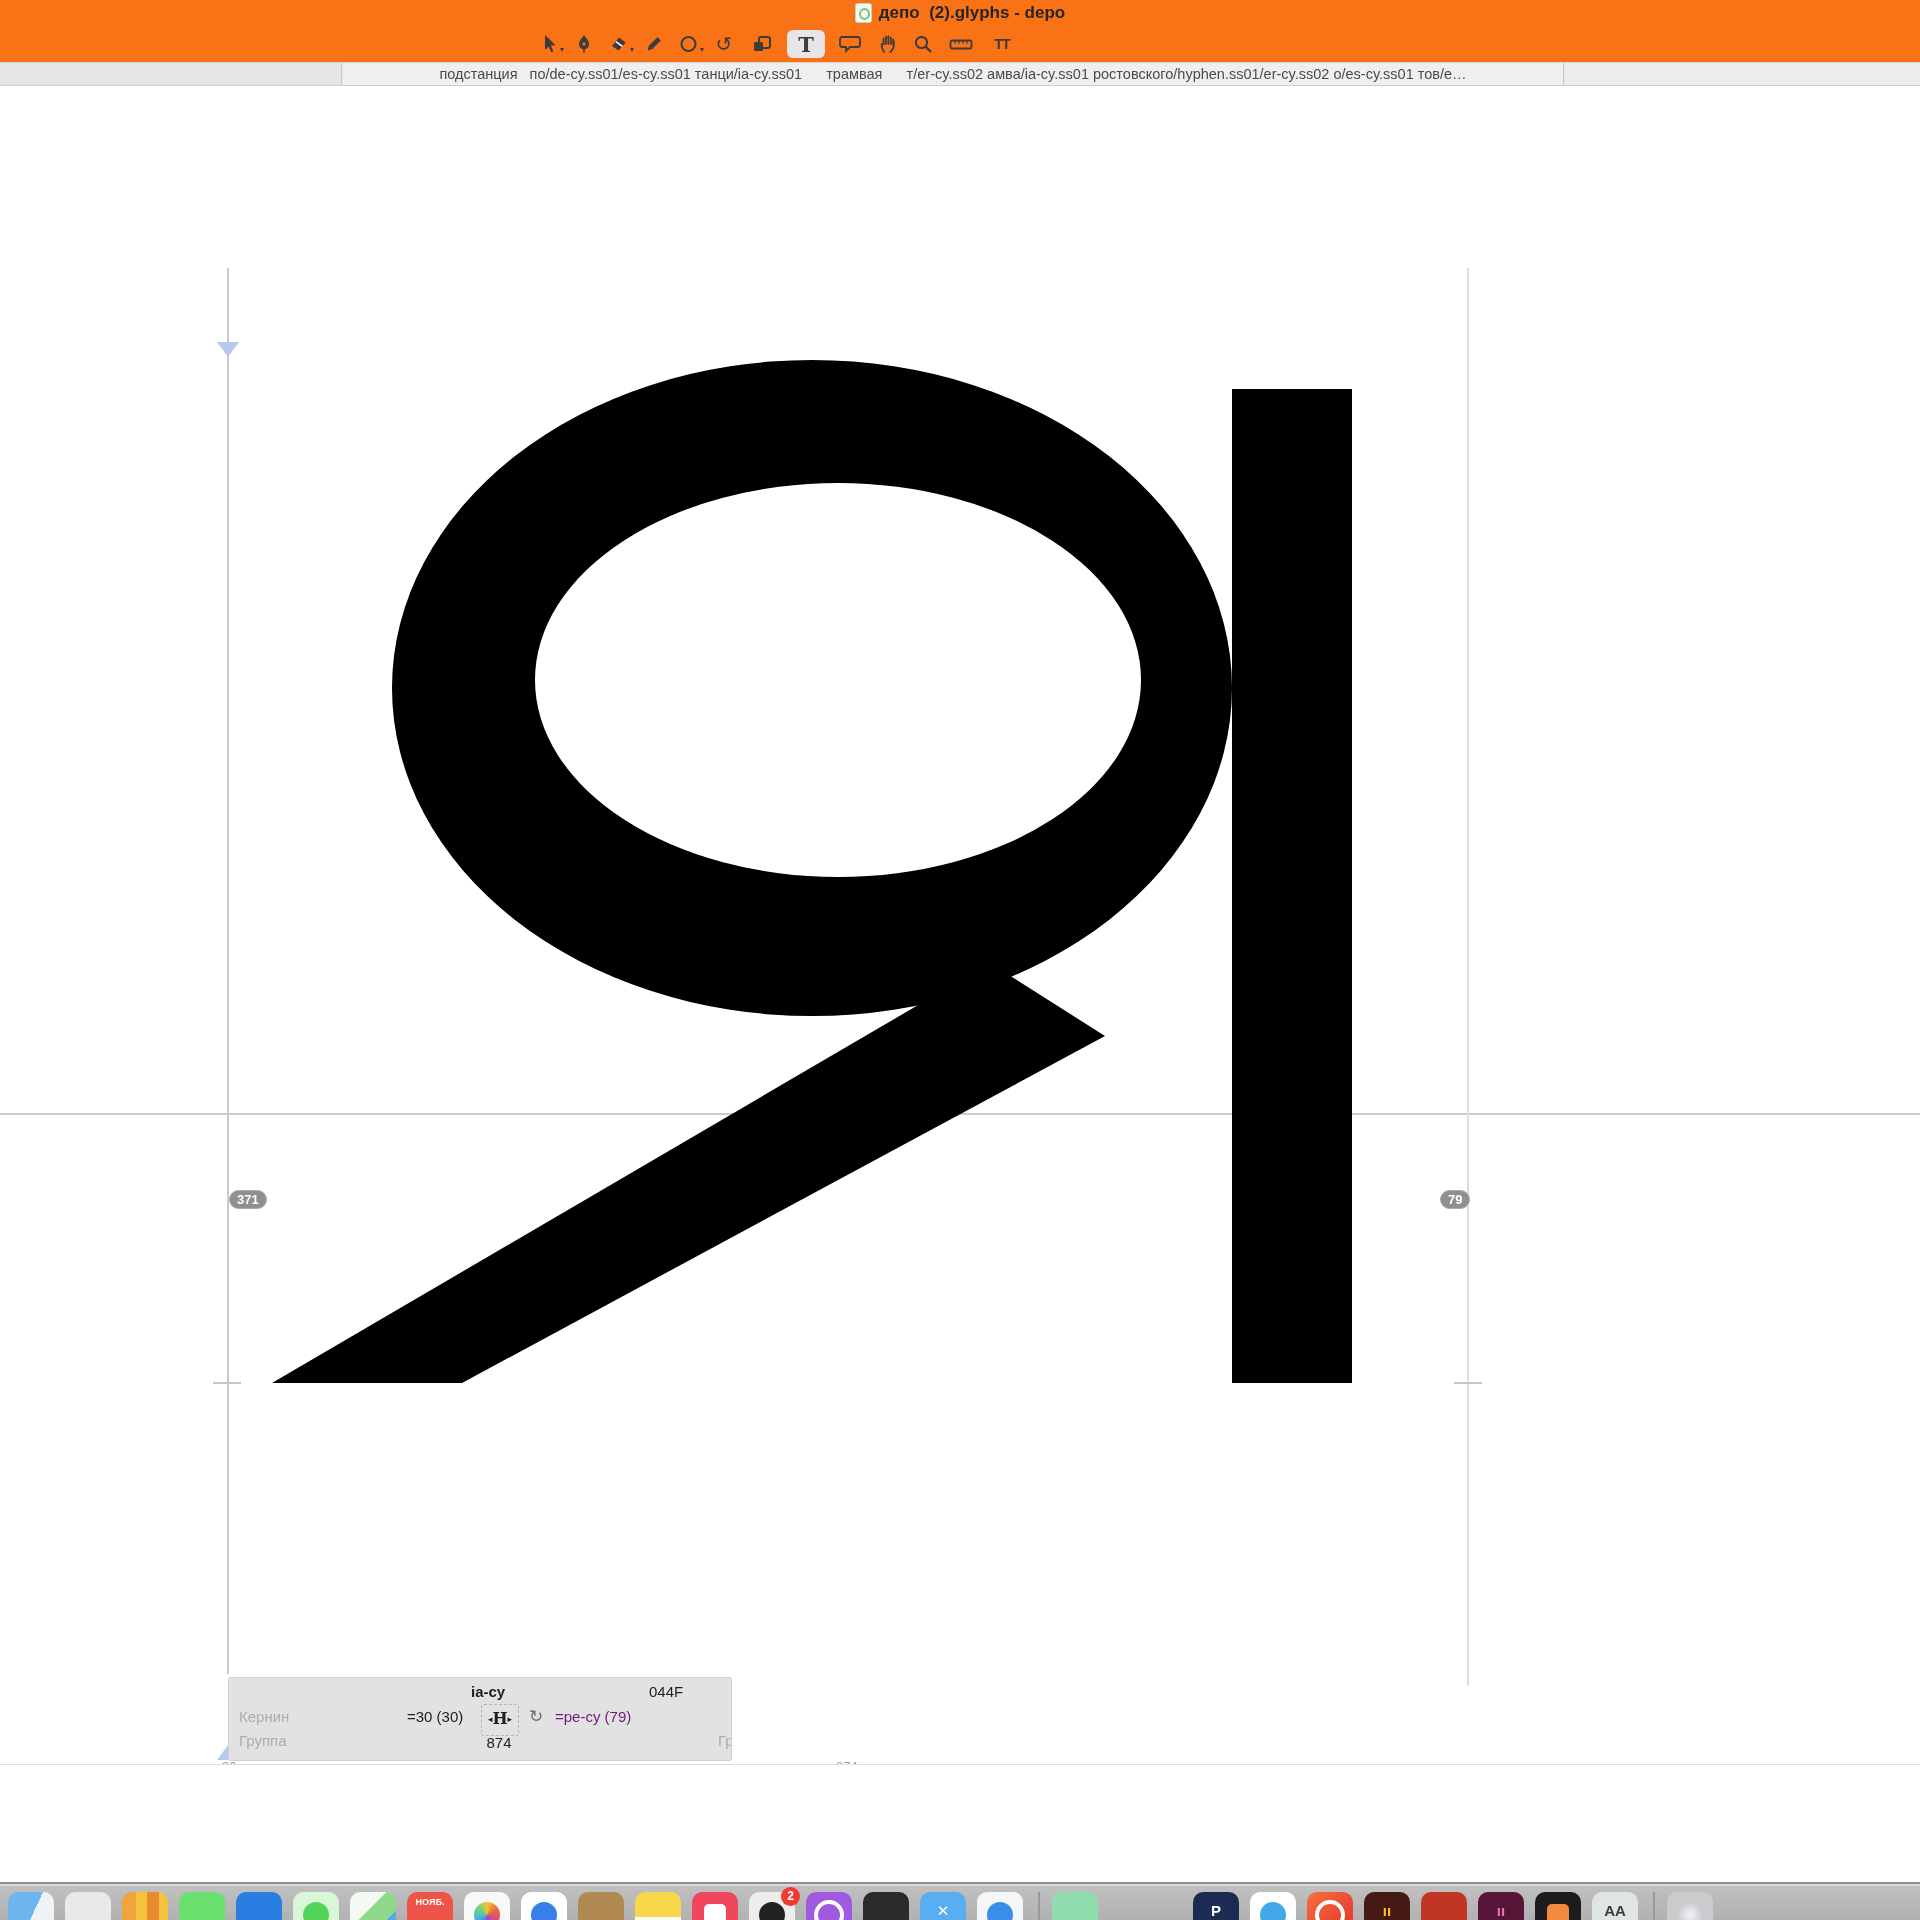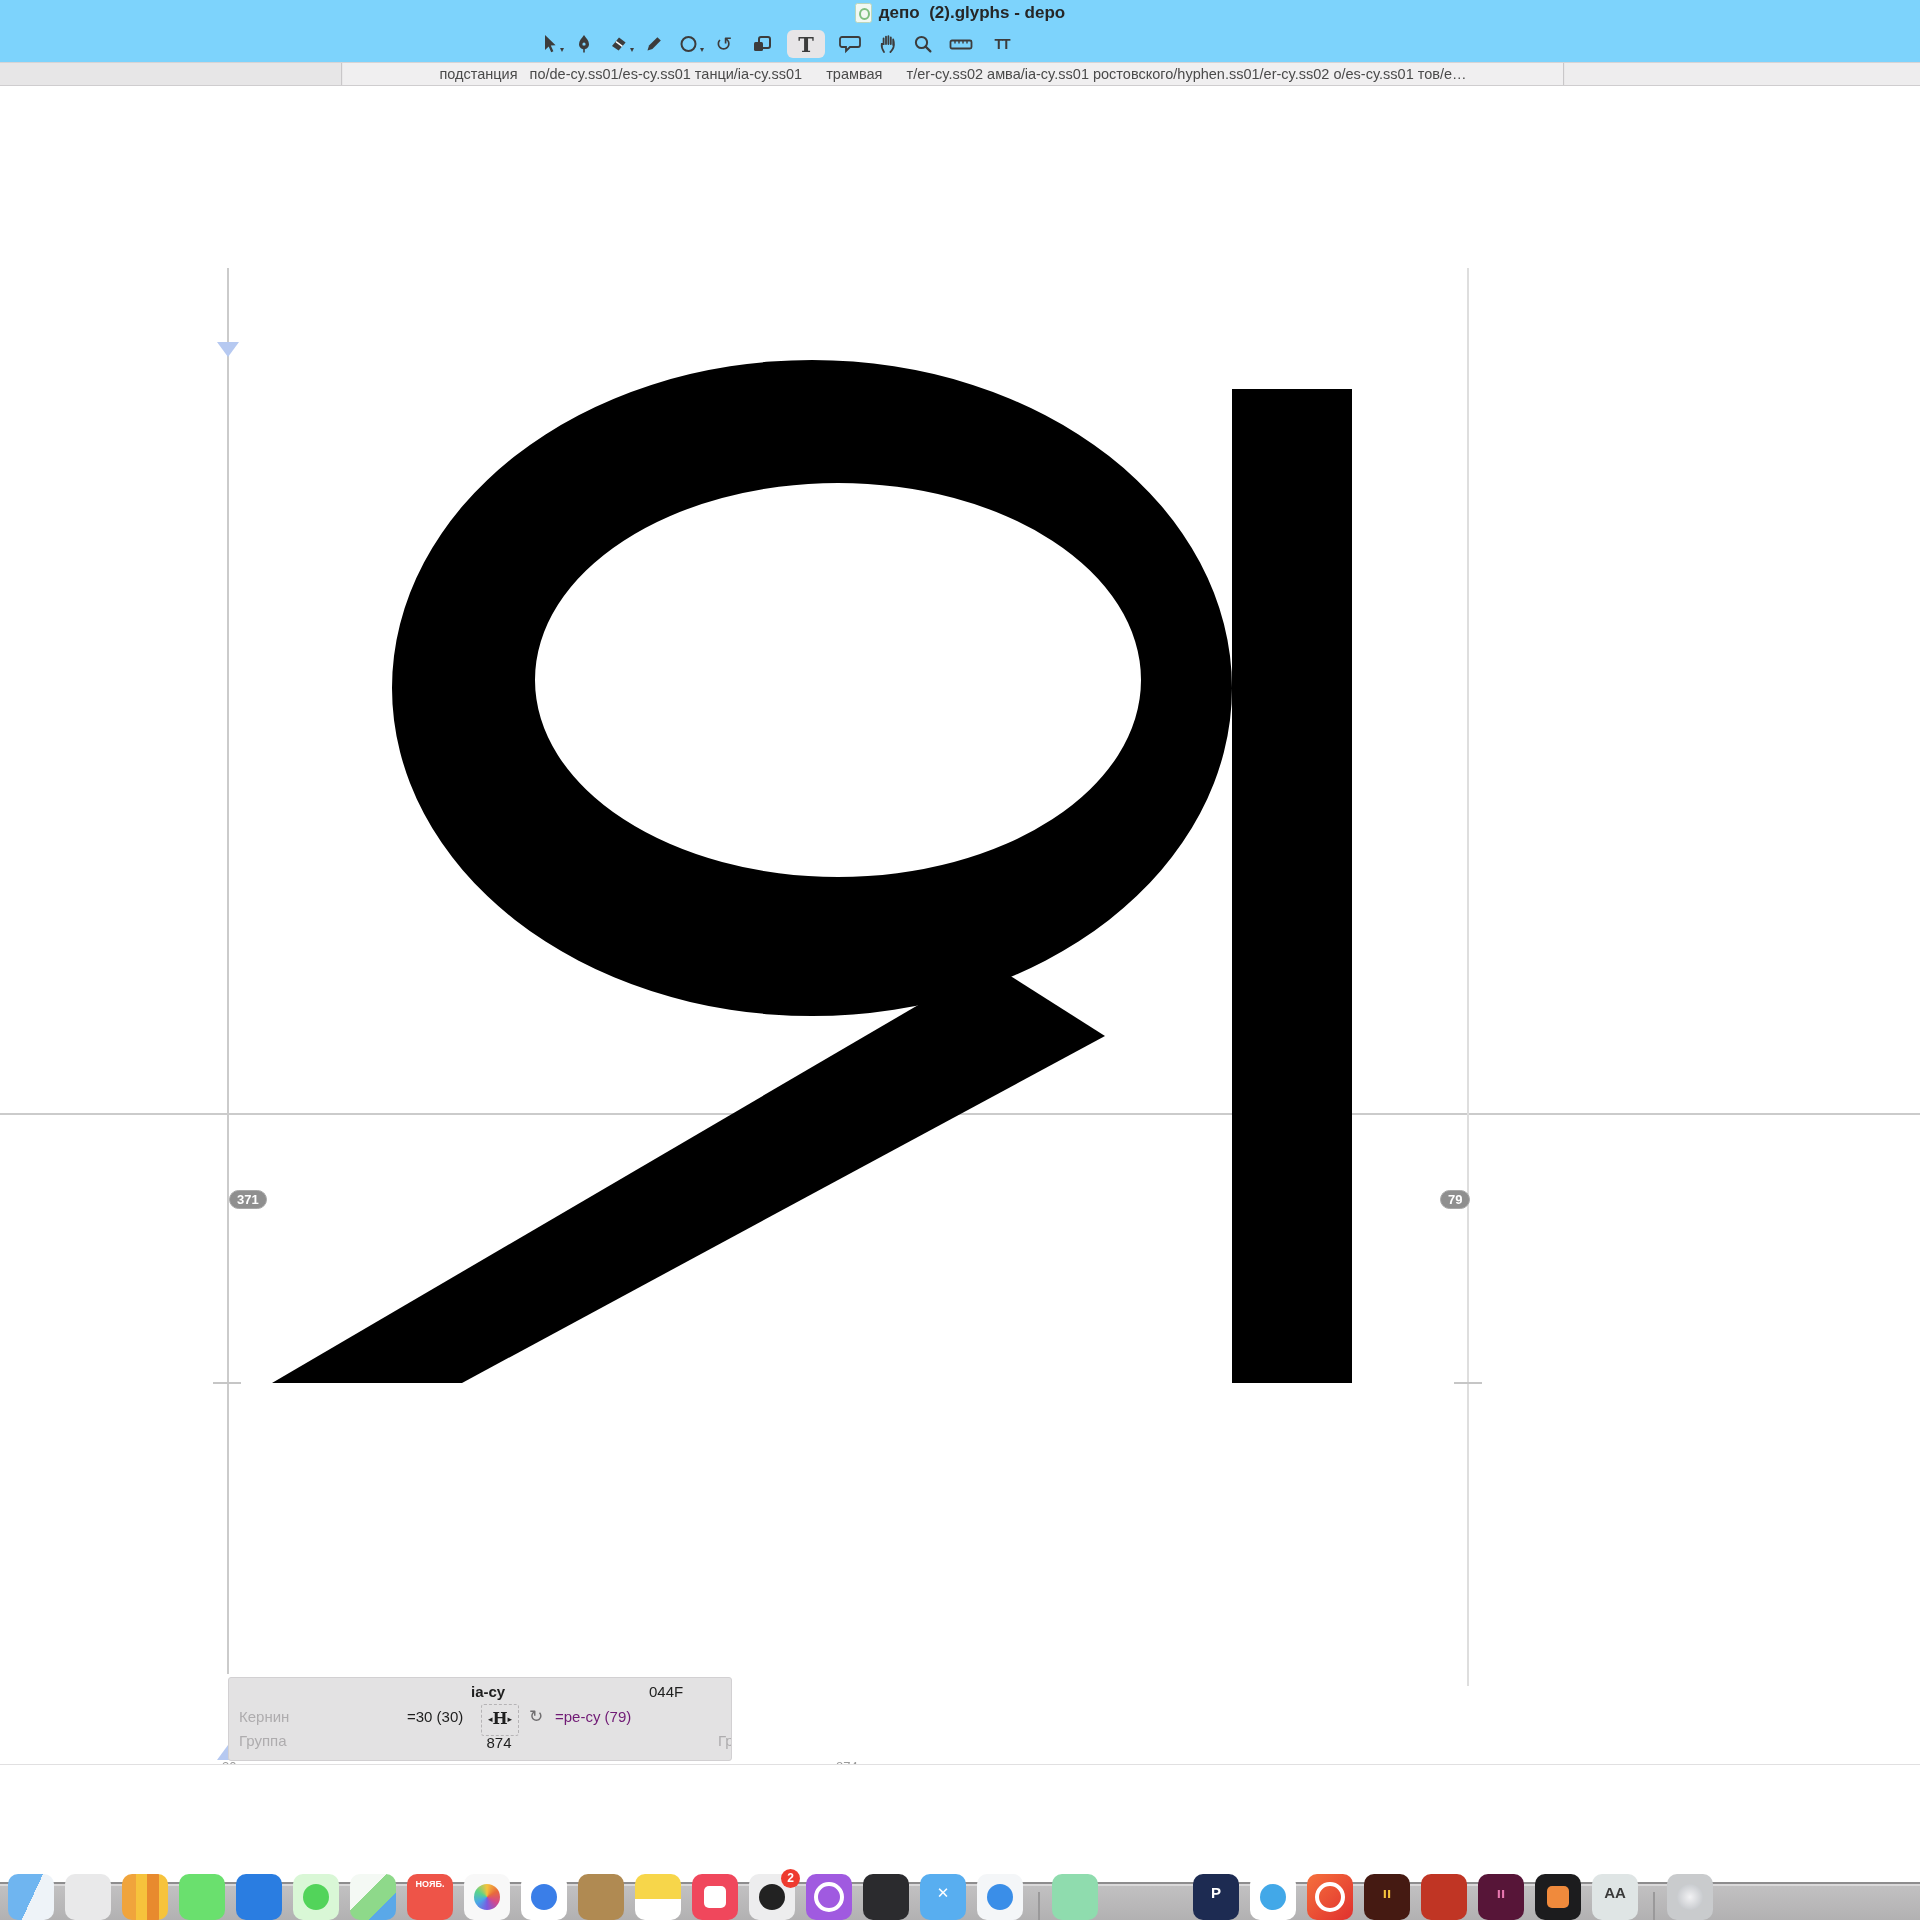--- a/index.html
+++ b/index.html
@@ -2,21 +2,21 @@
 <html><head>
 <meta charset="utf-8">
 <style>
   html,body{margin:0;padding:0;}
   body{
     width:1920px;height:1920px;overflow:hidden;position:relative;
     background:#ffffff;font-family:"Liberation Sans","DejaVu Sans",sans-serif;
     -webkit-font-smoothing:antialiased;
   }
   
-  .top-chrome{position:absolute;left:0;top:0;width:1920px;height:62px;background:#7dd3fc;}
+  .top-chrome{position:absolute;left:0;top:0;width:1920px;height:62px;background:#f97316;}
   .titlebar{position:absolute;left:0;top:0;width:1920px;height:26px;display:flex;align-items:center;justify-content:center;gap:7px;}
   .doc-icon{width:15px;height:18px;background:#f2f8f2;border:1px solid #bcd6bc;border-radius:2.5px;position:relative;}
   .doc-icon:after{content:"";position:absolute;left:3px;top:4px;width:7px;height:8px;border-radius:50%;border:2px solid #7fbf7f;}
   .title-text{font-size:17px;font-weight:700;color:#262626;white-space:pre;}
   .toolbar{position:absolute;left:536px;top:27px;height:34px;display:flex;align-items:center;gap:9px;}
   .tool{position:relative;display:flex;align-items:center;justify-content:center;width:26px;height:28px;color:#3c3c3c;}
   .tool.wide{width:32px;}
   .tool.selected{background:#e7e5e7;border-radius:6px;width:38px;}
   .tool svg{display:block;}
   .tool .caret{position:absolute;right:-2px;bottom:4px;font-size:8px;color:#3c3c3c;line-height:1;}
@@ -43,21 +43,21 @@
   .ip.gray{color:#aeacae;}
   .ip.dark{color:#1e1e1e;font-weight:400;}
   .ip.red{color:#701a75;font-weight:400;}
   .hwidget{position:absolute;left:252px;top:26px;width:36px;height:30px;border:1px dashed #b5b3b5;border-radius:3px;text-align:center;color:#1e1e1e;font-weight:700;font-size:16px;line-height:28px;font-family:"DejaVu Serif","Liberation Serif",serif;}
   .hwidget .arr{font-size:9px;vertical-align:2px;font-family:"DejaVu Sans",sans-serif;}
   .rot-icon{position:absolute;left:300px;top:28px;color:#6f6d6f;font-size:17px;}
   
   .preview-divider{position:absolute;left:0;top:1764px;width:1920px;height:1px;background:#e1e0e1;}
   .preview-area{position:absolute;left:0;top:1765px;width:1920px;height:117px;background:#fff;}
   
-  .dock{position:absolute;left:0;top:1882px;width:1920px;height:38px;background:linear-gradient(#c2c1c2,#b2b1b2);border-top:2px solid #8e8d8e;box-shadow:inset 0 2px 0 #dad9da;display:flex;align-items:flex-end;padding:8px 0 0 8px;box-sizing:border-box;}
+  .dock{position:absolute;left:0;top:1882px;width:1920px;height:38px;background:linear-gradient(#c2c1c2,#b2b1b2);border-top:2px solid #8e8d8e;box-shadow:inset 0 2px 0 #dad9da;display:flex;align-items:flex-start;padding:8px 0 0 8px;box-sizing:border-box;}
   .dock-icon{position:relative;flex:0 0 auto;width:46px;height:46px;border-radius:10px;margin-right:11px;background:#ddd;}
   .dock-divider{flex:0 0 auto;width:2px;height:28px;background:#9a999a;margin:0 12px 0 4px;}
   .dock-shape{position:absolute;left:50%;top:50%;transform:translate(-50%,-50%);width:26px;height:26px;border-radius:50%;}
   .dock-shape.square{border-radius:5px;width:22px;height:22px;}
   .dock-label{position:absolute;left:0;right:0;top:5px;text-align:center;font-size:9px;font-weight:700;color:#fff;letter-spacing:0;}
   .dock-label.big{font-size:15px;top:10px;}
   .dock-badge{position:absolute;right:-5px;top:-5px;width:19px;height:19px;border-radius:50%;background:#ee3b2f;color:#fff;font-size:12px;font-weight:700;text-align:center;line-height:19px;}
 </style>
 </head>
 <body>

